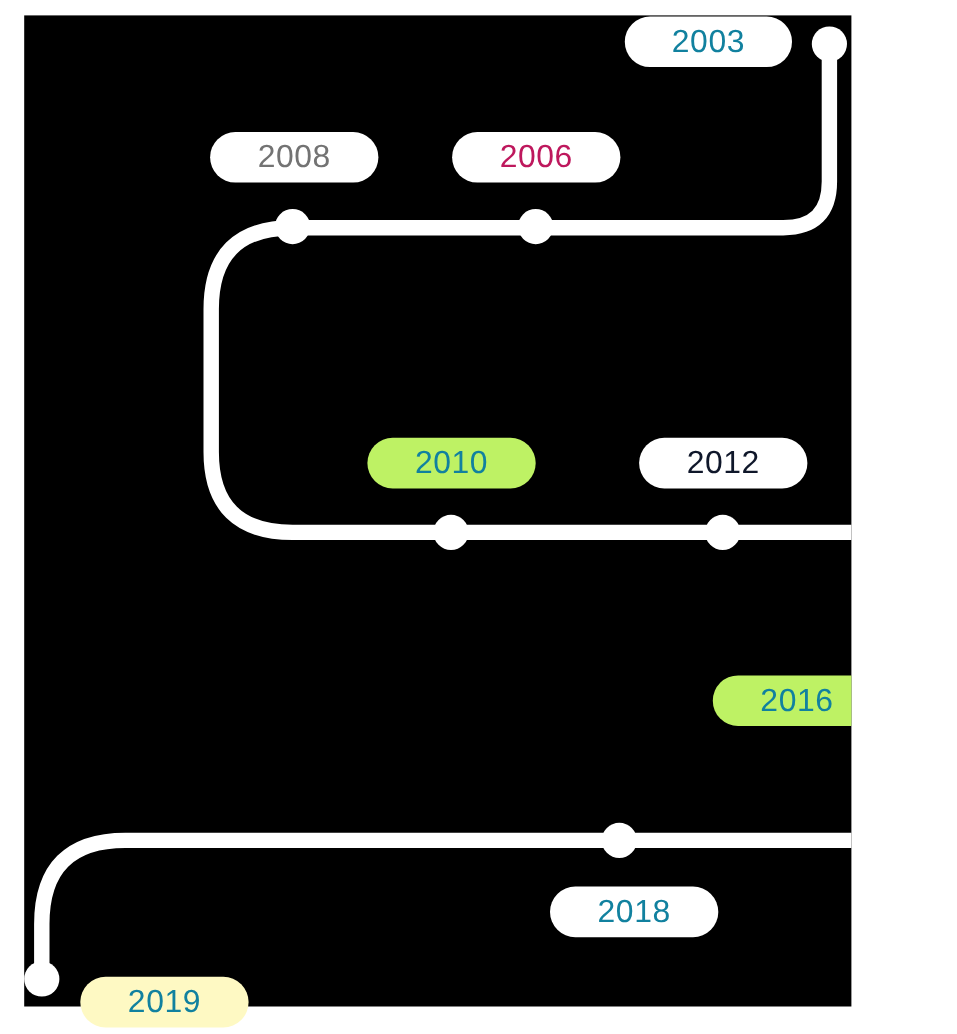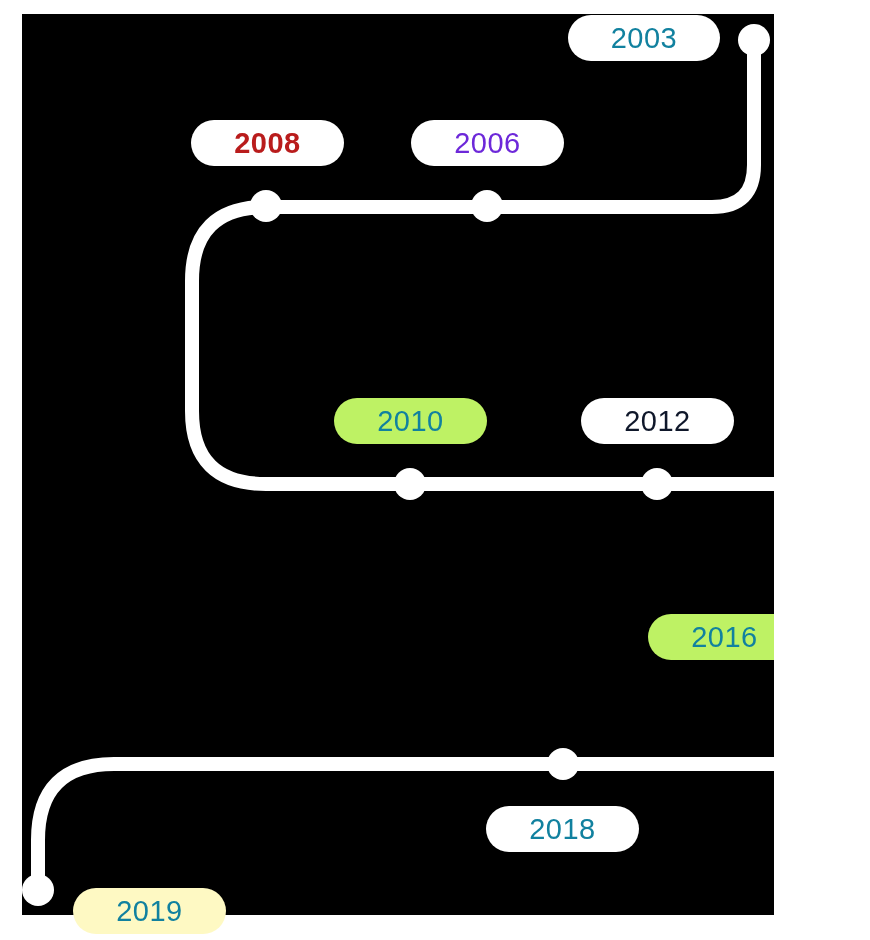--- a/index.html
+++ b/index.html
@@ -71,35 +71,35 @@
         <circle cx="563" cy="764" r="16" fill="#ffffff"></circle>
         <circle cx="38" cy="890" r="16" fill="#ffffff"></circle>
       </g>
   </svg>
 
   <div id="pill-layer">
       <div class="pill" style="left: 568px; top: 15px; width: 152px; height: 46px; background: rgb(255, 255, 255);">
         <span class="pill-label" style="color: rgb(17, 129, 159);">2003</span>
       </div>
       <div class="pill" style="left: 191px; top: 120px; width: 153px; height: 46px; background: rgb(255, 255, 255);">
-        <span class="pill-label" style="color: #b91c1c; font-weight: bold;">2008</span>
+        <span class="pill-label" style="color: #737373;">2008</span>
       </div>
       <div class="pill" style="left: 411px; top: 120px; width: 153px; height: 46px; background: rgb(255, 255, 255);">
-        <span class="pill-label" style="color: #6d28d9;">2006</span>
+        <span class="pill-label" style="color: #be185d;">2006</span>
       </div>
       <div class="pill" style="left: 334px; top: 398px; width: 153px; height: 46px; background: #bef264;">
         <span class="pill-label" style="color: rgb(17, 129, 159);">2010</span>
       </div>
       <div class="pill" style="left: 581px; top: 398px; width: 153px; height: 46px; background: rgb(255, 255, 255);">
         <span class="pill-label" style="color: #0f172a;">2012</span>
       </div>
       <div class="pill" style="left: 648px; top: 614px; width: 153px; height: 46px; background: #bef264;">
         <span class="pill-label" style="color: rgb(17, 129, 159);">2016</span>
       </div>
-      <div class="pill" style="left: 486px; top: 806px; width: 153px; height: 46px; background: rgb(255, 255, 255);">
+      <div class="pill" style="left: 500px; top: 806px; width: 153px; height: 46px; background: rgb(255, 255, 255);">
         <span class="pill-label" style="color: rgb(17, 129, 159);">2018</span>
       </div>
       <div class="pill" style="left: 73px; top: 868px; width: 153px; height: 46px; background: #fef9c3; margin-top: 20px;">
         <span class="pill-label" style="color: rgb(17, 129, 159);">2019</span>
       </div>
     </div>
 
 </div>
 
 </body></html>

